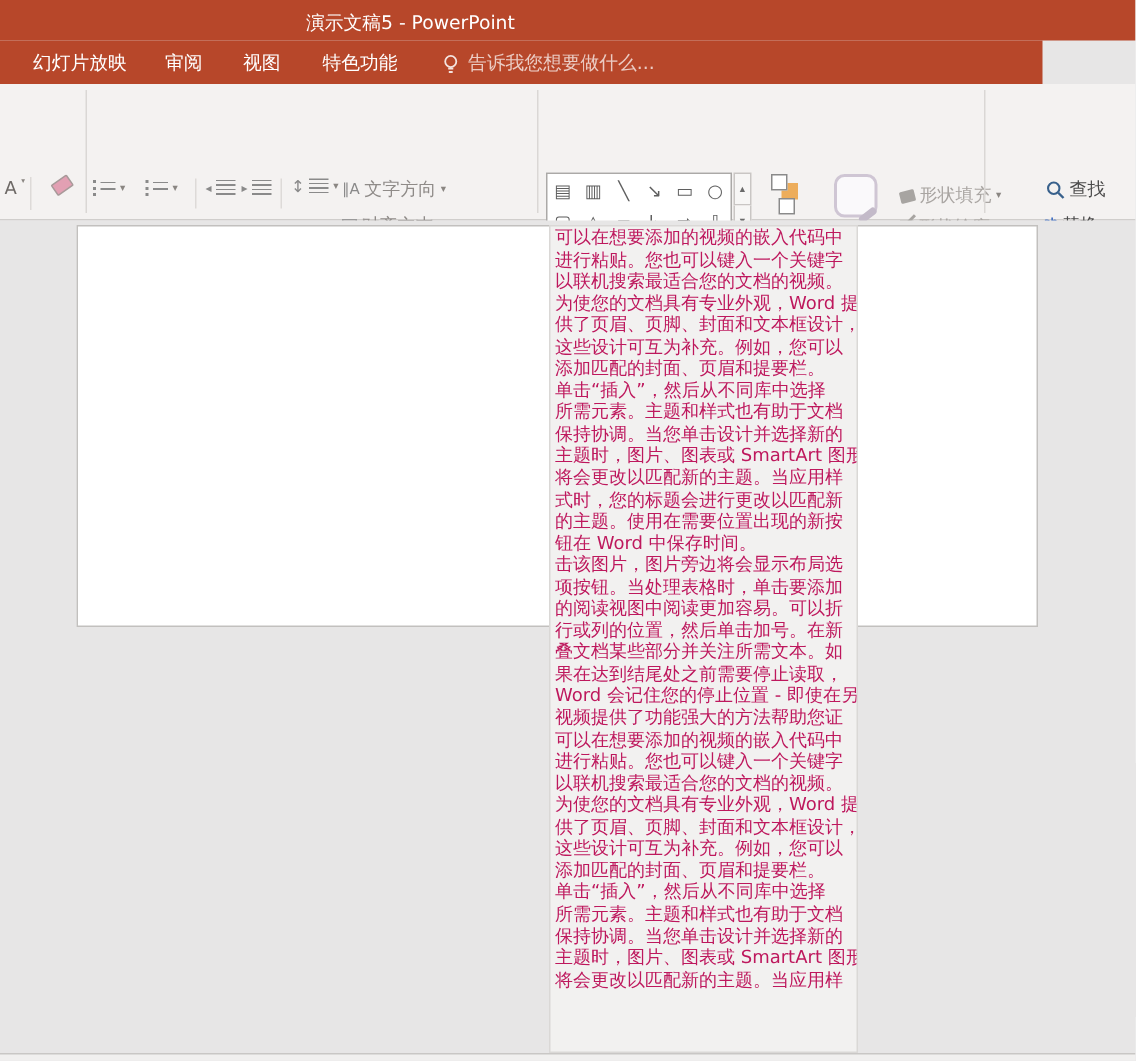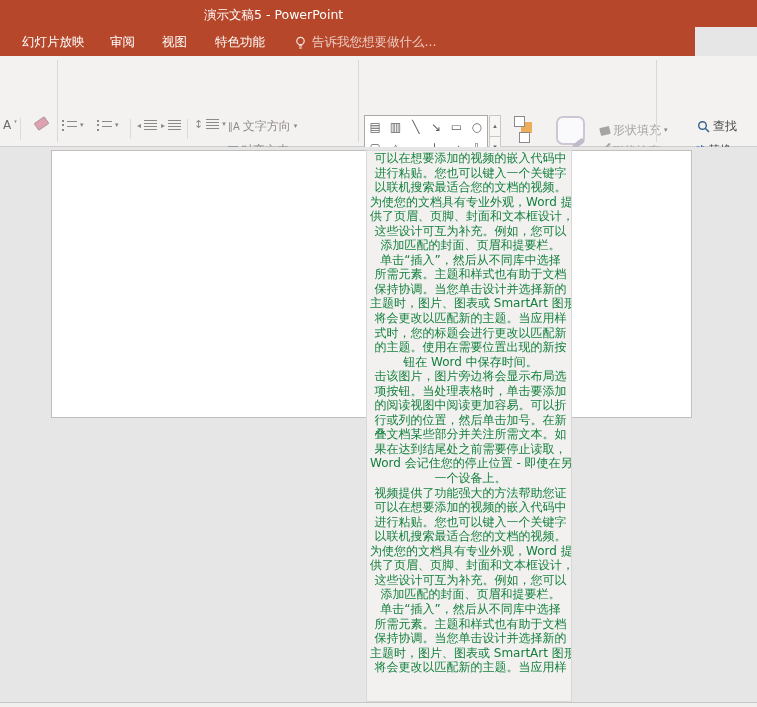--- a/index.html
+++ b/index.html
@@ -1,18 +1,18 @@
 <!DOCTYPE html>
 <html><head>
 <meta charset="utf-8">
 <style>
   html,body{margin:0;padding:0;}
   #app{position:relative;width:757px;height:707px;overflow:hidden;background:#E7E6E6;
        font-family:"DejaVu Sans","Liberation Sans",sans-serif;-webkit-font-smoothing:antialiased;}
-  .abs{position:absolute;text-align:center;}
+  .abs{position:absolute;}
   
   #titlebar{left:0;top:0;width:757px;height:27px;background:#B7472A;}
   #title{left:204px;top:7px;color:#fff;font-size:12.5px;white-space:nowrap;}
   #tabbar{left:0;top:27px;width:695px;height:29px;background:#B7472A;}
   .tab{top:7px;color:#fff;font-size:12.5px;white-space:nowrap;cursor:default;}
   #tellme{top:7px;display:flex;align-items:center;gap:6px;color:rgba(255,255,255,.72);font-size:12.5px;white-space:nowrap;}
   
   #ribbon{left:0;top:56px;width:757px;height:91px;background:#F4F2F1;border-bottom:1px solid #D0CECC;box-sizing:border-box;}
   .vsep{width:1px;background:#DAD7D5;top:4px;height:82px;}
   .minisep{width:1px;background:#DDDAD8;}
@@ -51,21 +51,21 @@
   .ic-fill{width:10px;height:8px;background:#A7A4A1;border-radius:1px;transform:rotate(-14deg);}
   .ic-outl{width:9px;height:9px;border:1.5px solid #A7A4A1;box-sizing:border-box;position:relative;}
   .ic-outl::after{content:"";position:absolute;right:-3px;top:-3px;width:7px;height:2px;background:#A7A4A1;transform:rotate(-45deg);}
   .ic-eff{width:10px;height:10px;border-radius:2px;background:linear-gradient(135deg,#CDCAC8,#8F8C89);}
   
   .ic-rep{display:flex;flex-direction:column;font-size:6.5px;line-height:6px;color:#4472C4;font-weight:bold;}
   
   #canvas{left:0;top:147px;width:757px;height:555px;background:#E7E6E6;overflow:hidden;}
   #slide{left:51px;top:3px;width:641px;height:268px;background:#FFFFFF;border:1px solid #C2C0BE;box-sizing:border-box;}
   #textbox{left:366px;top:3px;width:206px;height:552px;background:#F2F1F0;border:1px solid #DAD8D6;box-sizing:border-box;overflow:hidden;}
-  .tb-line{white-space:pre;font-size:12px;line-height:14.55px;color:#15803d;padding-left:3px;}
+  .tb-line{white-space:pre;font-size:12px;line-height:14.55px;color:#be185d;padding-left:3px;}
   
   #statusbar{left:0;top:702px;width:757px;height:5px;background:#F1F0EF;border-top:1px solid #C9C7C5;box-sizing:border-box;}
   .eraser{width:11px;height:7px;background:#E2A0B3;border:1px solid #A89A9A;border-radius:1px;transform:rotate(-35deg);}
 </style>
 </head>
 <body>
 
 <div id="app">
 
   <div class="abs" id="titlebar">
@@ -278,21 +278,20 @@
           <div class="tb-line">式时，您的标题会进行更改以匹配新</div>
           <div class="tb-line">的主题。使用在需要位置出现的新按</div>
           <div class="tb-line">钮在 Word 中保存时间。</div>
           <div class="tb-line">击该图片，图片旁边将会显示布局选</div>
           <div class="tb-line">项按钮。当处理表格时，单击要添加</div>
           <div class="tb-line">的阅读视图中阅读更加容易。可以折</div>
           <div class="tb-line">行或列的位置，然后单击加号。在新</div>
           <div class="tb-line">叠文档某些部分并关注所需文本。如</div>
           <div class="tb-line">果在达到结尾处之前需要停止读取，</div>
           <div class="tb-line">Word 会记住您的停止位置 - 即使在另</div>
-          <div class="tb-line">一个设备上。</div>
           <div class="tb-line">视频提供了功能强大的方法帮助您证</div>
           <div class="tb-line">可以在想要添加的视频的嵌入代码中</div>
           <div class="tb-line">进行粘贴。您也可以键入一个关键字</div>
           <div class="tb-line">以联机搜索最适合您的文档的视频。</div>
           <div class="tb-line">为使您的文档具有专业外观，Word 提</div>
           <div class="tb-line">供了页眉、页脚、封面和文本框设计，</div>
           <div class="tb-line">这些设计可互为补充。例如，您可以</div>
           <div class="tb-line">添加匹配的封面、页眉和提要栏。</div>
           <div class="tb-line">单击“插入”，然后从不同库中选择</div>
           <div class="tb-line">所需元素。主题和样式也有助于文档</div>

